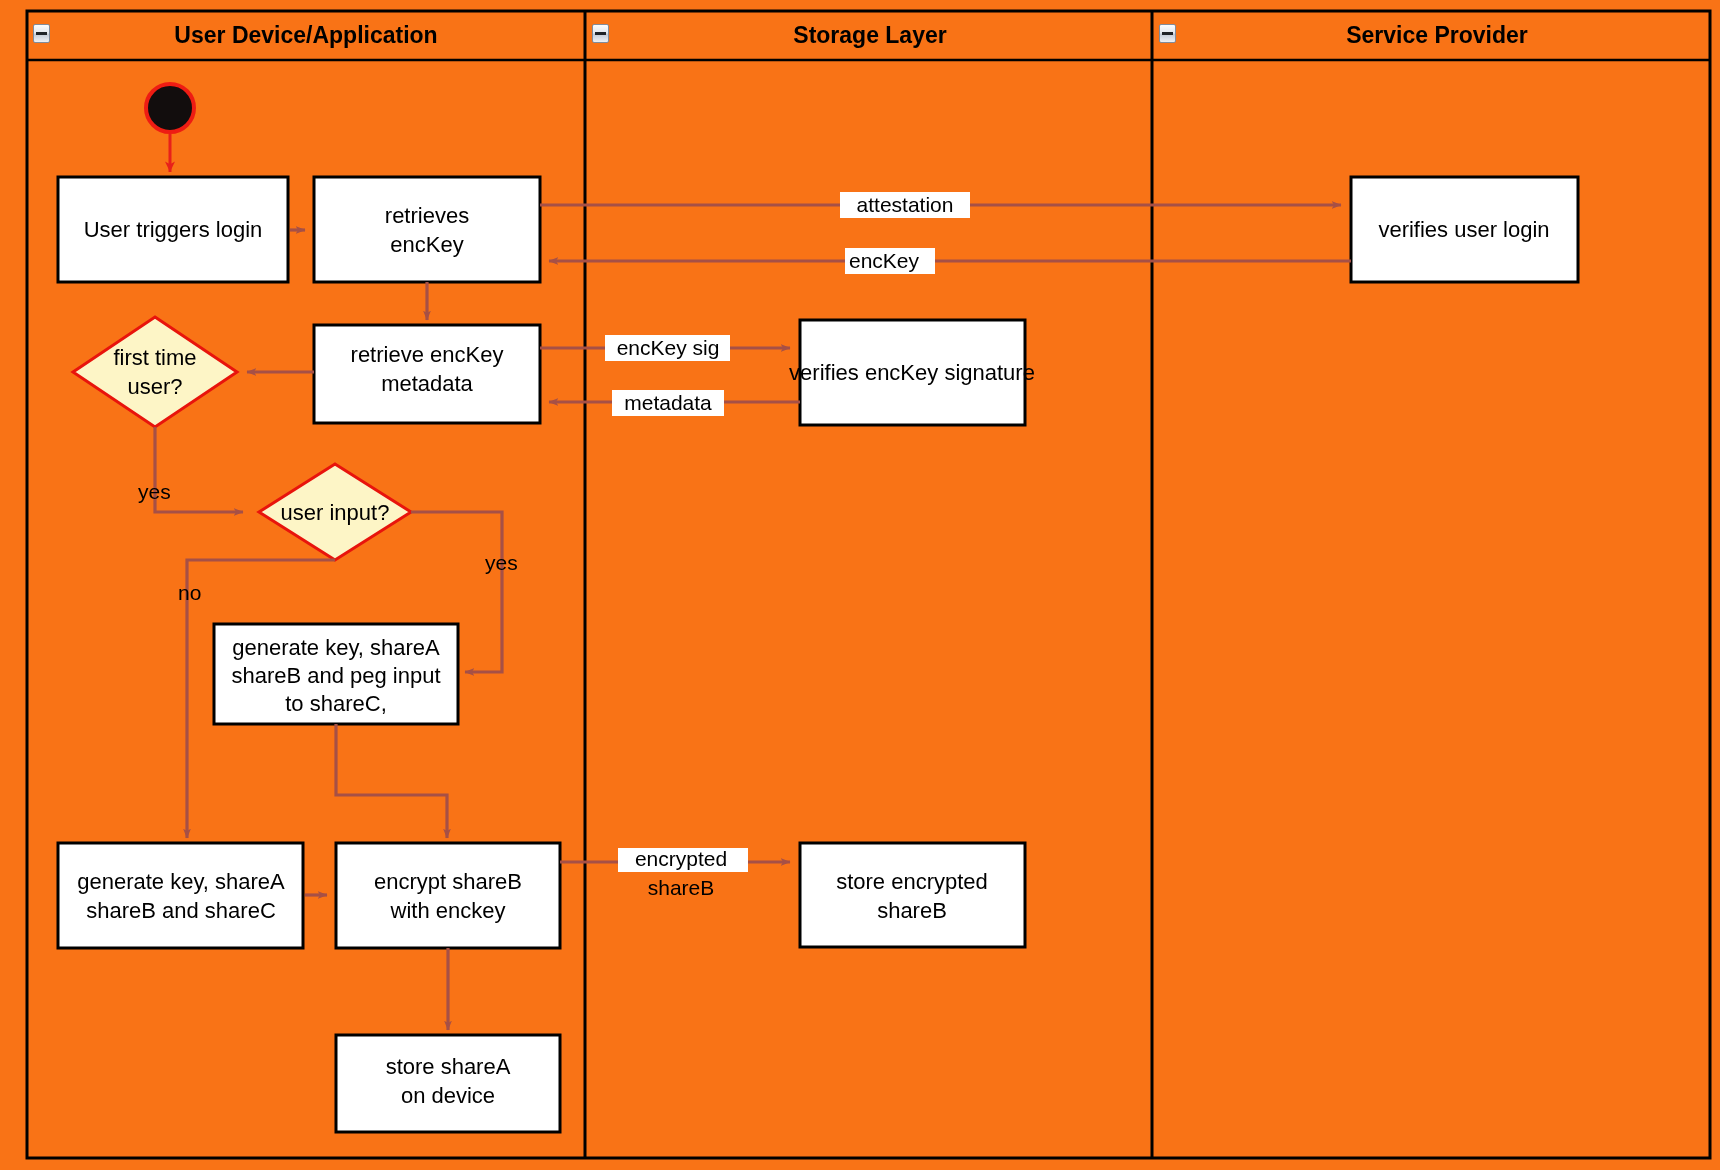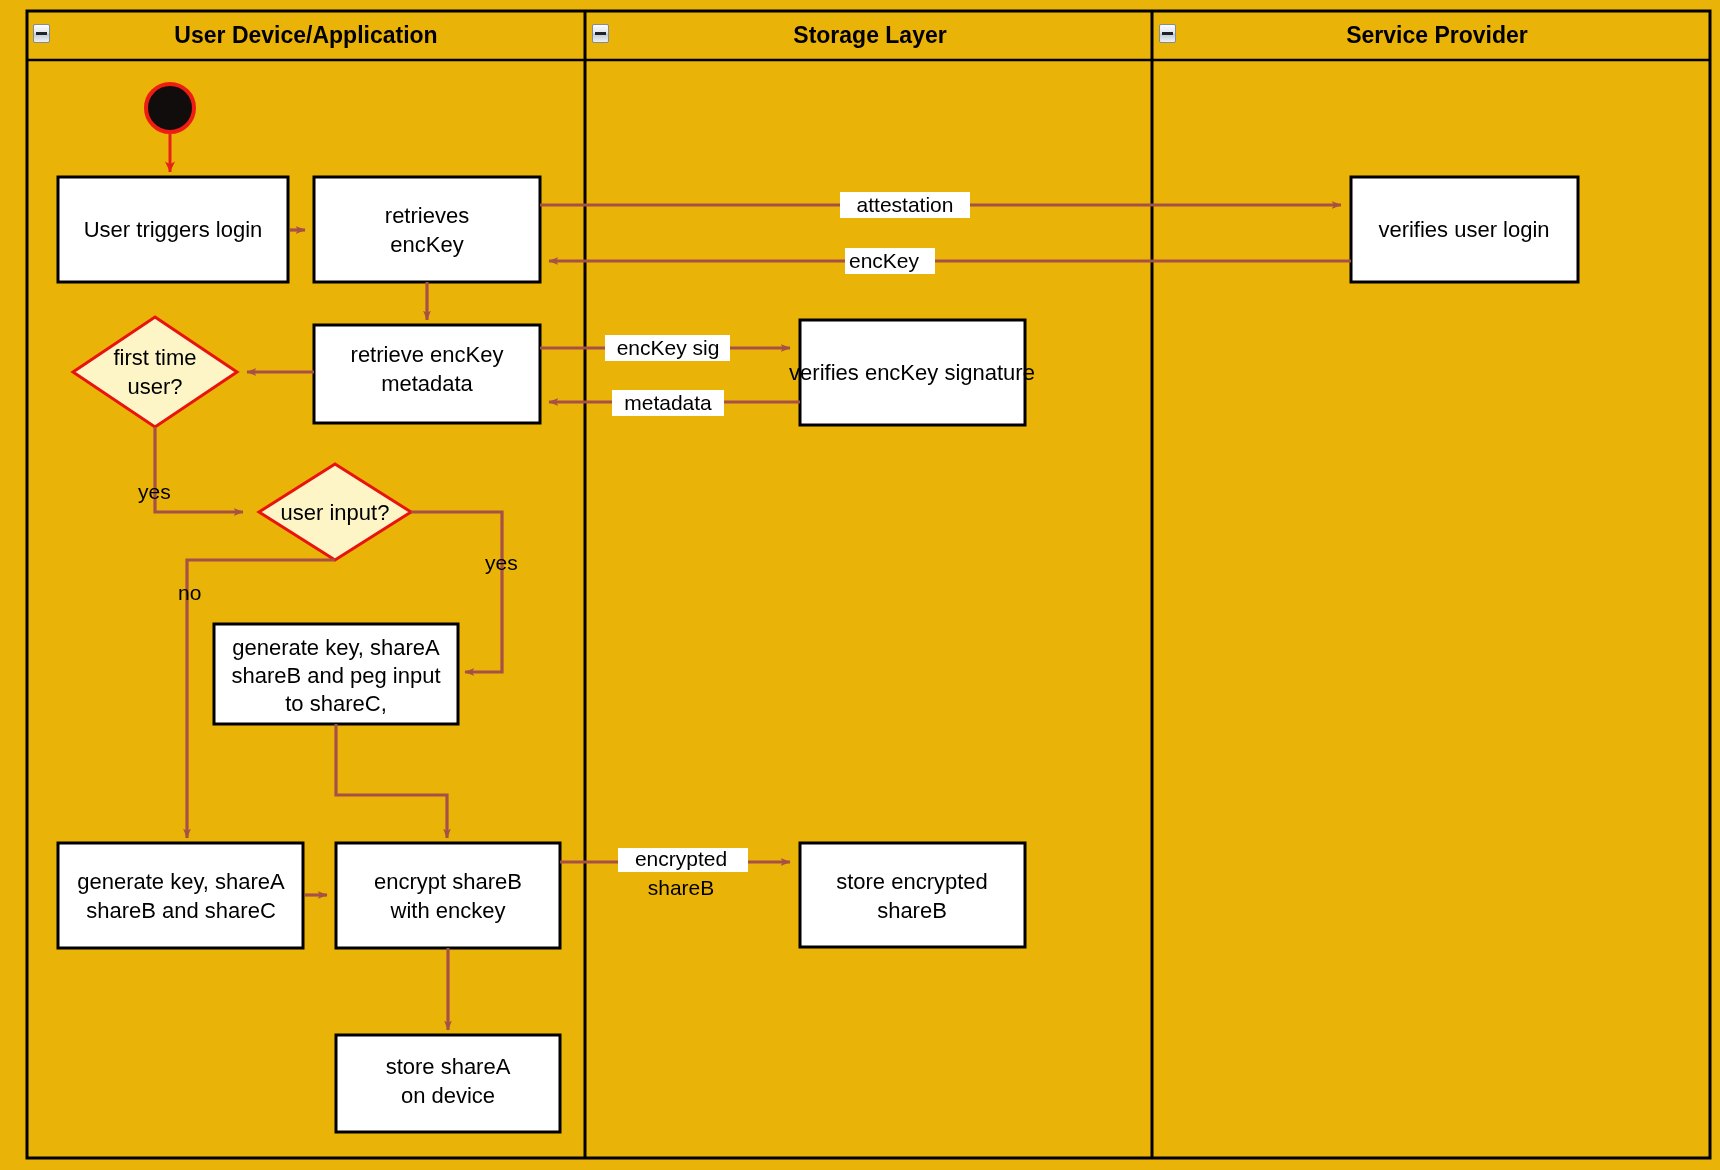--- a/index.html
+++ b/index.html
@@ -10,21 +10,21 @@
   body {
     width: 1720px;
     height: 1170px;
     font-family: "Liberation Sans", sans-serif;
     overflow: hidden;
   }
   #diagram-root {
     position: relative;
     width: 1720px;
     height: 1170px;
-    background: #eab308;
+    background: #f97316;
   }
   svg.canvas {
     position: absolute;
     left: 0;
     top: 0;
     width: 1720px;
     height: 1170px;
     display: block;
     shape-rendering: geometricPrecision;
   }

